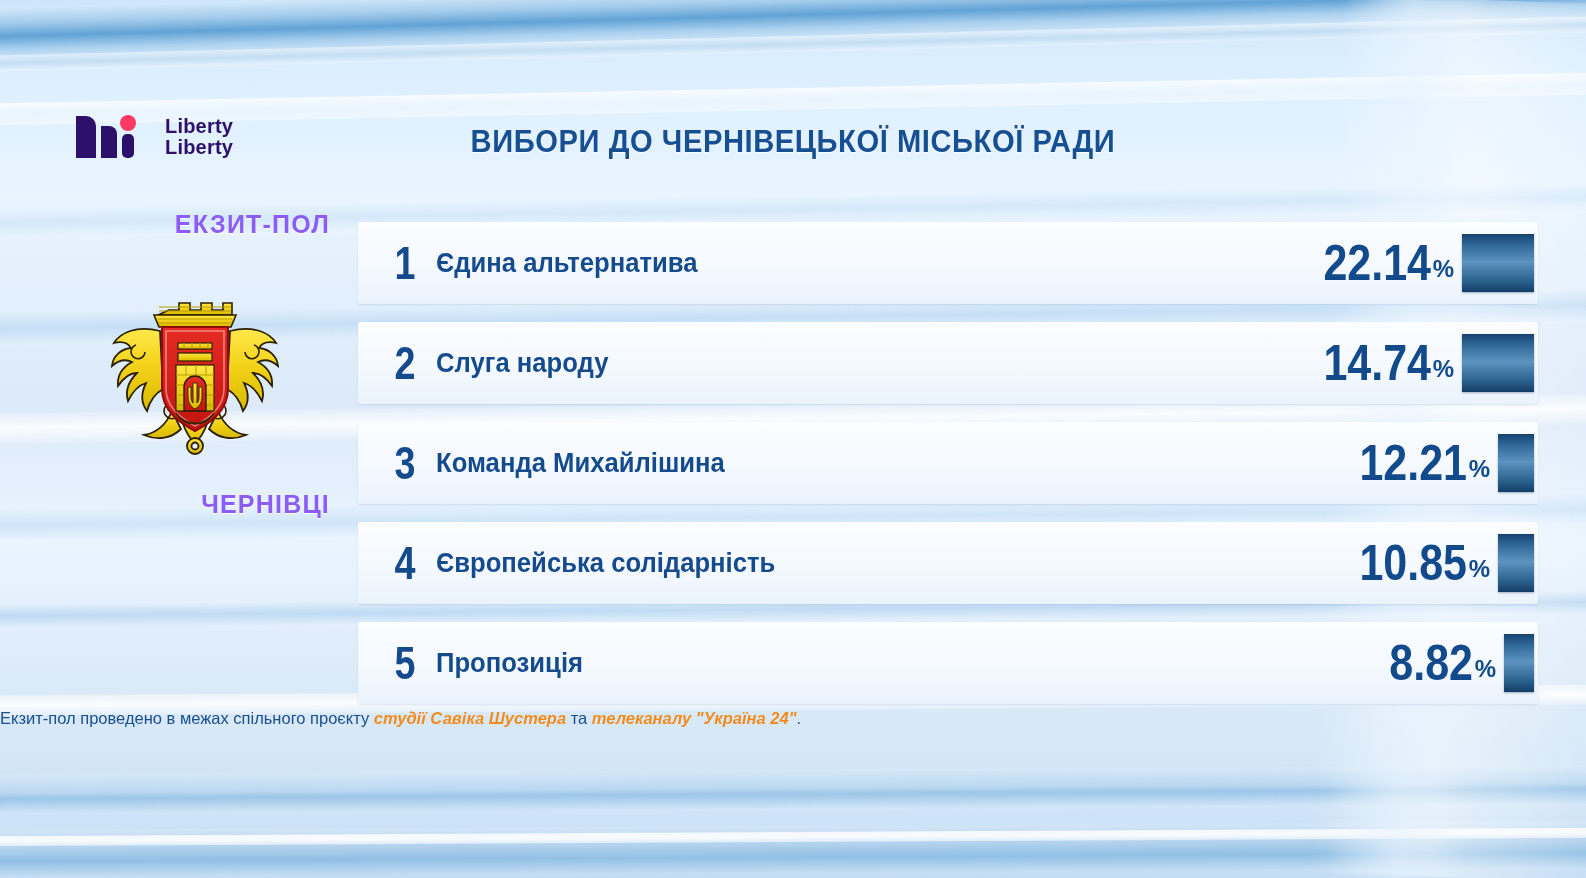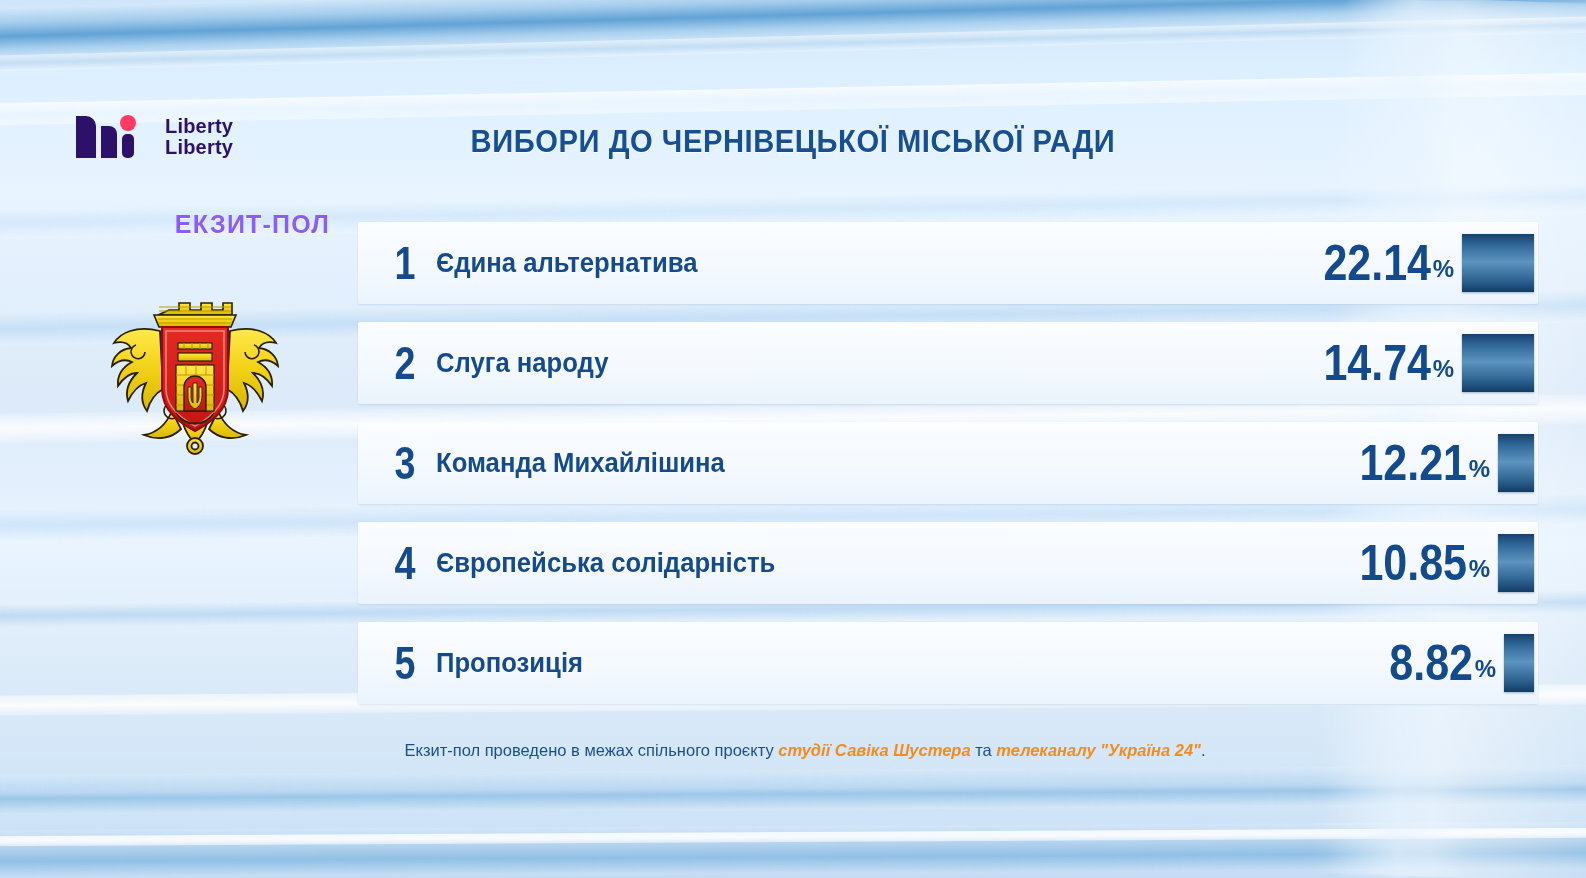--- a/index.html
+++ b/index.html
@@ -117,24 +117,23 @@
     margin-left:2px; margin-right:8px; transform:translateY(6px);
   }
   .bar {
     height:58px; flex:none;
     background:linear-gradient(180deg,#16416e 0%,#2e6697 18%,#5c94bf 48%,#2d638f 80%,#123c66 100%);
     box-shadow:0 1px 2px rgba(20,50,90,.35);
   }
 
   
   .footer {
-    position:absolute; left:0; right:0; top:738px; text-align:center;
+    position:absolute; left:0; right:0; top:706px; 
     color:#1a4f8e; font-size:16.5px; line-height:25px;
     font-stretch:condensed;
-    margin-left:24px;
   }
   .footer .em { color:#f28c1e; font-style:italic; font-weight:bold; }
   .footer .l2 { font-size:16.5px; }
 </style>
 </head>
 <body>
 
 <div class="bg">
   <div class="bg-base"></div>
   <div class="band b1"></div>
@@ -235,20 +234,21 @@
 
         <g fill="url(#gold)" stroke="#3a2c00" stroke-width="1">
           <path d="M88 106 v9 c0 7 3 11 7 13 c4-2 7-6 7-13 v-9 h-3 v9 c0 4-1 6-2 7 v-20 h-4 v20
                    c-1-1-2-3-2-7 v-9 z"></path>
         </g>
 
         <path d="M76 132 c6 8 12 10 19 10 c7 0 13-2 19-10 c-4 7-10 11-19 11 c-9 0-15-4-19-11 z" fill="url(#gold)" stroke="#2a2000" stroke-width="1.2"></path>
       </svg>
     </div>
 
+    <div class="side-label">ЧЕРНІВЦІ</div>
   </div>
 
   <div class="rows">
 
     <div class="row">
       <span class="rank">1</span>
       <span class="pname">Єдина альтернатива</span>
       <span class="valwrap">
         <span class="pct">22.14</span>
         <span class="pctsign">%</span>

